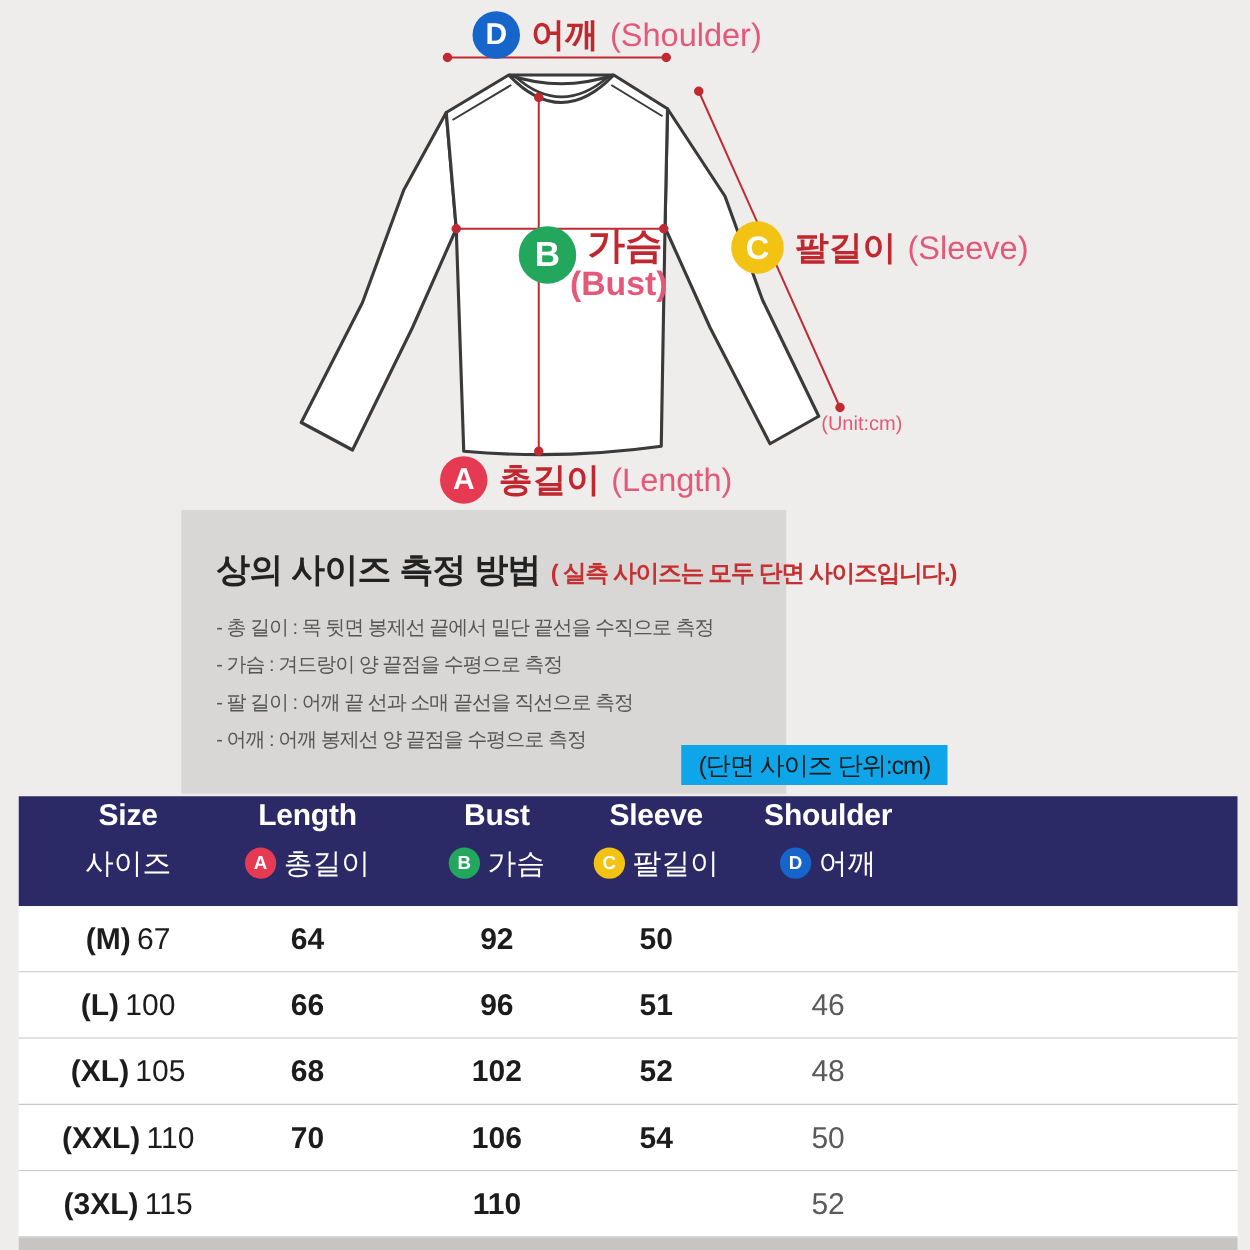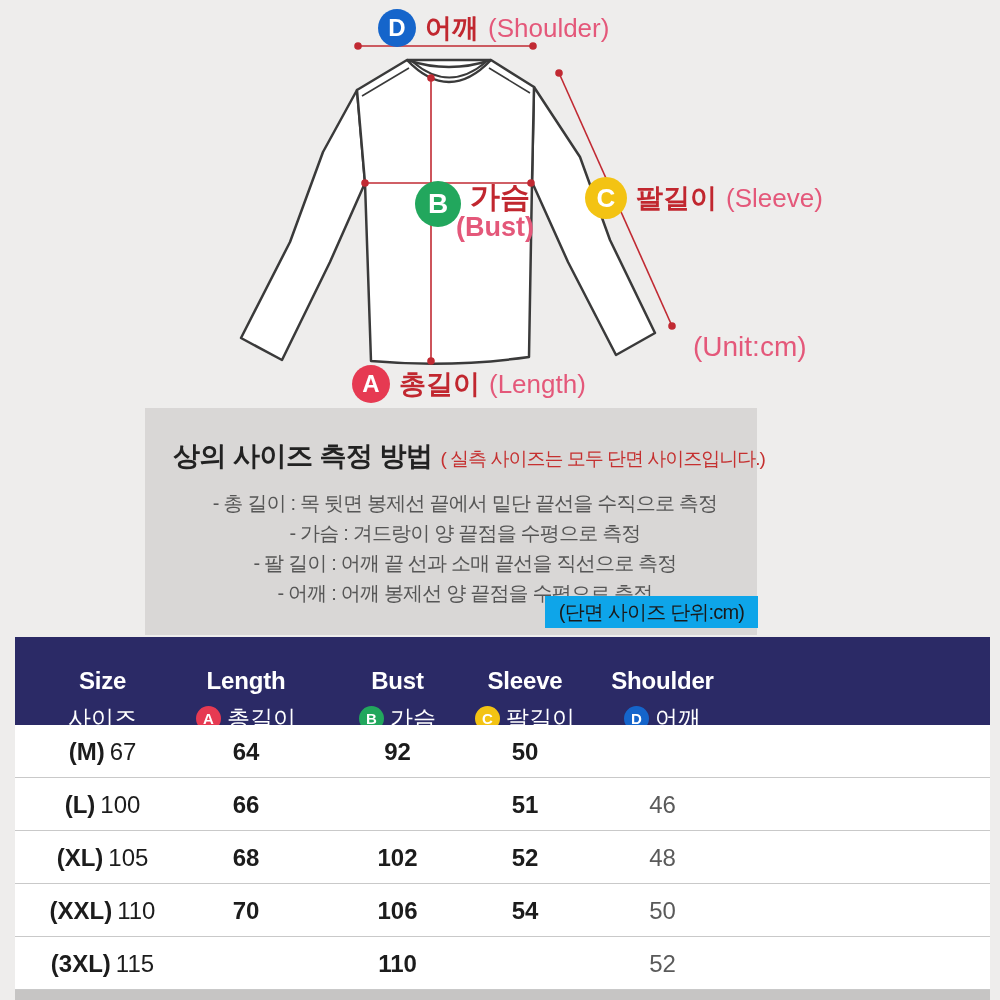--- a/index.html
+++ b/index.html
@@ -24,38 +24,38 @@
   }
   .ko-red { color:#c1272f; font-weight:bold; font-size:27px; }
   .en-pink { color:#e4587a; font-size:26px; }
 
   #label-bust-col { display:flex; flex-direction:column; line-height:1.05; }
   #label-bust-col .ko-red { font-size:30px; }
   #label-bust-col .en-pink { margin-left:-14px; font-size:27px;font-weight:bold; }
 
   
   #guide-box {
-    left:145px; top:408px; width:612px; height:227px;
-    background:#d9d7d6; padding:30px 0 0 28px;text-align:center;
+    left:145px; top:408px; width:484px; height:227px;
+    background:#d9d7d6; padding:30px 0 0 28px;
   }
   #guide-title-row { display:flex; align-items:baseline; gap:8px; white-space:nowrap; }
   #guide-title { font-size:27px; font-weight:bold; color:#222; letter-spacing:-0.5px; }
-  #guide-title-note { font-size:19px; font-weight:normal; color:#c53030; letter-spacing:-1px; }
-  .guide-line { font-size:20px; color:#565656; letter-spacing:-0.8px; line-height:30px; }
+  #guide-title-note { font-size:19px; font-weight:bold; color:#c53030; letter-spacing:-1px; }
+  .guide-line { font-size:16px; color:#565656; letter-spacing:-0.8px; line-height:30px; }
   #guide-lines { margin-top:14px; }
 
   #unit-strip {
     left:545px; top:596px; width:213px; height:32px;
     background:#0ea5e9; display:flex; align-items:center; justify-content:center;
     font-size:20px; color:#1a1a1a; letter-spacing:-0.8px;
   }
 
   
   #table-header { left:15px; top:637px; width:975px; height:88px; }
-  .th { position:absolute; top:0; height:88px; text-align:center; padding-top:30px; color:#fff; }
+  .th { position:absolute; top:0; height:88px; text-align:center; padding-top:2px; color:#fff; }
   .th-en { font-size:24px; font-weight:bold; letter-spacing:-0.2px; }
   .th-ko { font-size:23px; margin-top:8px; display:flex; align-items:center; justify-content:center; gap:6px; }
   .badge-sm {
     width:25px; height:25px; border-radius:50%;
     display:inline-flex; align-items:center; justify-content:center;
     font-size:15px; font-weight:bold; color:#fff; flex:0 0 auto;
   }
 
   #table-body { left:15px; top:725px; width:975px; height:265px; background:#fff; }
   .tr { position:relative; width:975px; height:53px; border-bottom:1px solid #c9c9c9; background:#fff; }
@@ -122,21 +122,21 @@
       <span class="en-pink">(Bust)</span>
     </span>
   </div>
 
   <div class="dia-label" style="left:585px; top:177px;">
     <span class="badge-lg" style="width: 42px; height: 42px; font-size: 26px; background: rgb(243, 195, 19);">C</span>
     <span class="ko-red">팔길이</span>
     <span class="en-pink">(Sleeve)</span>
   </div>
 
-  <div class="abs en-pink" style="left:657px; top:331px; font-size:28px;margin-left:36px;">(Unit:cm)</div>
+  <div class="abs en-pink" style="left:657px; top:331px; font-size:16px;">(Unit:cm)</div>
 
   <div class="dia-label" style="left:352px; top:365px;">
     <span class="badge-lg" style="width: 38px; height: 38px; font-size: 24px; background: rgb(230, 58, 82);">A</span>
     <span class="ko-red">총길이</span>
     <span class="en-pink">(Length)</span>
   </div>
 </div>
 
 <div id="guide-box" class="abs">
   <div id="guide-title-row">
@@ -206,20 +206,21 @@
     <div class="td c2 td-num">92</div>
     <div class="td c3 td-num">50</div>
   </div>
 
   <div class="tr">
     <div class="td c0 size-cell">
       <span class="size-paren">(L)</span>
       <span>100</span>
     </div>
     <div class="td c1 td-num">66</div>
+    <div class="td c2 td-num">96</div>
     <div class="td c3 td-num">51</div>
     <div class="td c4 td-shoulder">46</div>
   </div>
 
   <div class="tr">
     <div class="td c0 size-cell">
       <span class="size-paren">(XL)</span>
       <span>105</span>
     </div>
     <div class="td c1 td-num">68</div>

